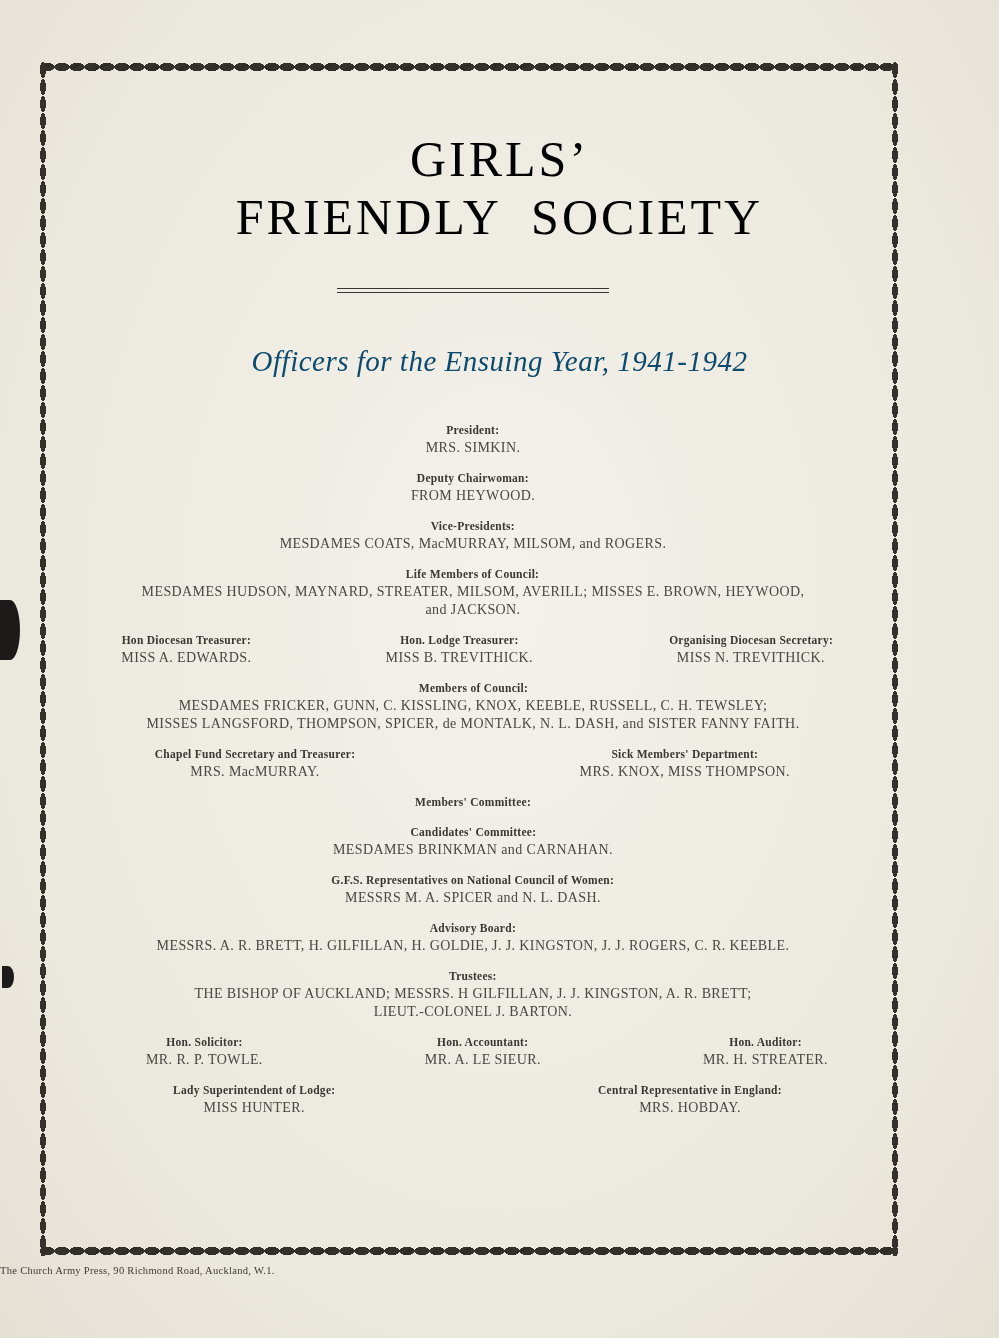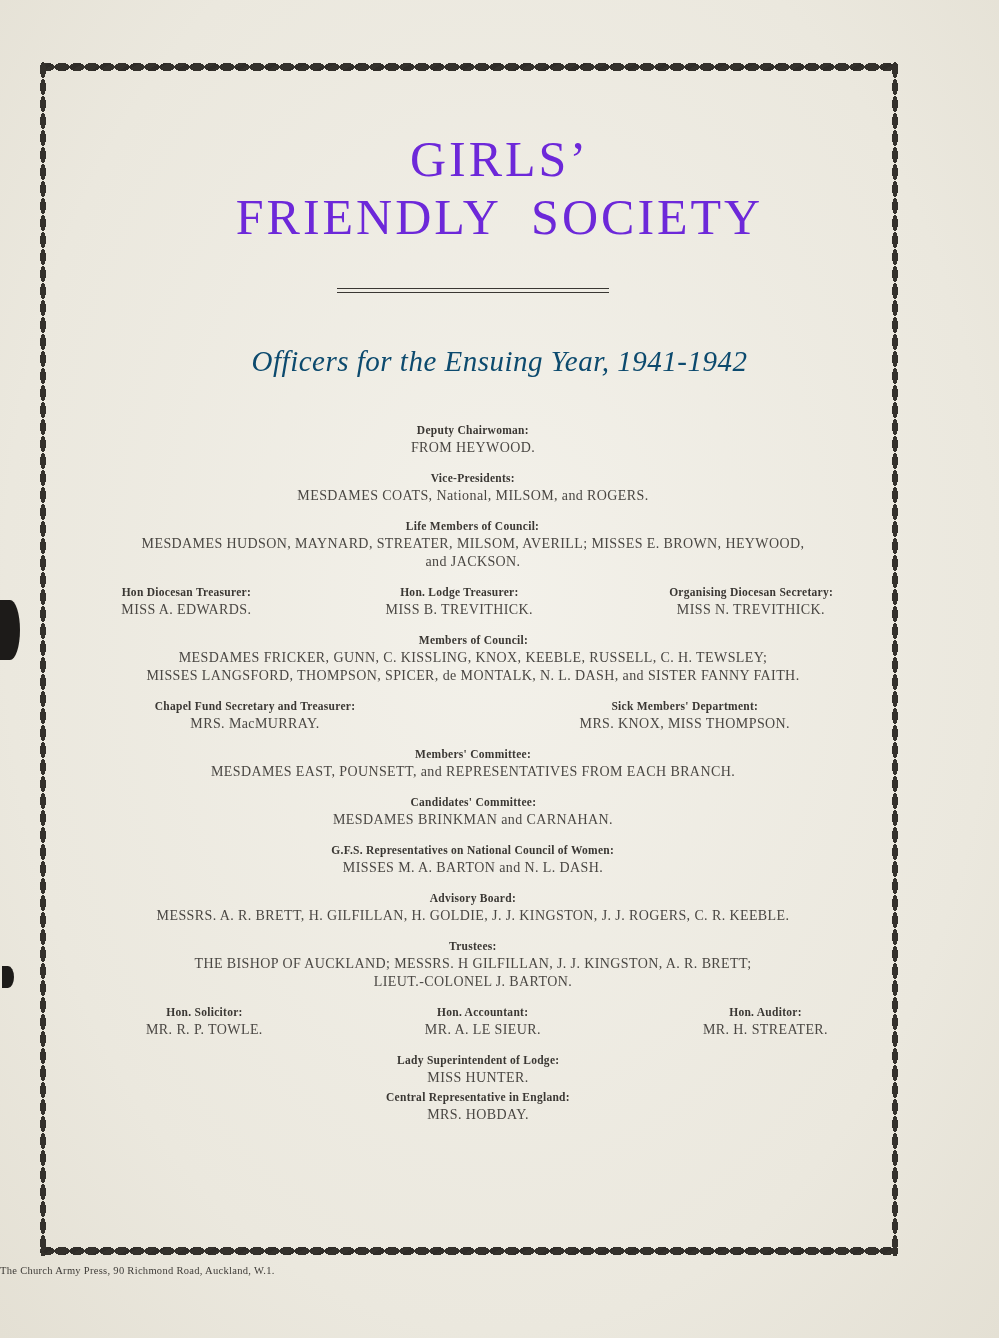--- a/index.html
+++ b/index.html
@@ -31,21 +31,21 @@
     mask-image: radial-gradient(ellipse 3px 8px at 4px 8px, #000 98%, transparent 100%);
     mask-size: 8px 17px;
   }
   .b-top { top: 0; }
   .b-bottom { bottom: 0; }
   .b-left { left: -1px; }
   .b-right { right: -1px; }
 
   .title {
     position: absolute; left: 0; right: 0; top: 130px; text-align: center;
-    font-size: 50px; letter-spacing: 3px; color: #6d28d9; line-height: 58px; font-weight: normal;
+    font-size: 50px; letter-spacing: 3px; color: #000000; line-height: 58px; font-weight: normal;
   }
   .rule {
     position: absolute; left: 337px; width: 272px; height: 0; border-top: 1.5px solid #3a3733;
   }
   .subtitle {
     position: absolute; left: 0; right: 0; top: 345px; text-align: center;
     font-style: italic; font-size: 29px; color: #0c4a6e; letter-spacing: 0.5px;
   }
   .content {
     position: absolute; left: 96px; width: 754px; top: 420px;
@@ -88,29 +88,33 @@
   <div style="white-space:pre;">FRIENDLY  SOCIETY</div>
 </div>
 
 <div class="rule" style="top:288px;"></div>
 <div class="rule" style="top:292px;"></div>
 
 <div class="subtitle">Officers for the Ensuing Year, 1941-1942</div>
 
 <div class="content">
 
+  <div class="section">
+    <span class="label">President:</span>
+    <span class="value">MRS. SIMKIN.</span>
+  </div>
 
   <div class="section">
     <span class="label">Deputy Chairwoman:</span>
     <span class="value">FROM HEYWOOD.</span>
   </div>
 
   <div class="section">
     <span class="label">Vice-Presidents:</span>
-    <span class="value">MESDAMES COATS, National, MILSOM, and ROGERS.</span>
+    <span class="value">MESDAMES COATS, MacMURRAY, MILSOM, and ROGERS.</span>
   </div>
 
   <div class="section" style="margin-left:-40px;margin-right:-40px;">
     <span class="label">Life Members of Council:</span>
     <span class="value">MESDAMES HUDSON, MAYNARD, STREATER, MILSOM, AVERILL; MISSES E. BROWN, HEYWOOD,</span>
     <span class="value">and JACKSON.</span>
   </div>
 
   <div class="row" style="margin-left:20px;margin-right:10px;justify-content:space-between;">
     <div class="col">
@@ -139,31 +143,30 @@
       <span class="value">MRS. MacMURRAY.</span>
     </div>
     <div class="col">
       <span class="label">Sick Members' Department:</span>
       <span class="value">MRS. KNOX, MISS THOMPSON.</span>
     </div>
   </div>
 
   <div class="section">
     <span class="label">Members' Committee:</span>
-    <span class="value">MESDAMES EAST, POUNSETT, and REPRESENTATIVES FROM EACH BRANCH.</span>
   </div>
 
   <div class="section">
     <span class="label">Candidates' Committee:</span>
     <span class="value">MESDAMES BRINKMAN and CARNAHAN.</span>
   </div>
 
   <div class="section">
     <span class="label">G.F.S. Representatives on National Council of Women:</span>
-    <span class="value">MISSES M. A. BARTON and N. L. DASH.</span>
+    <span class="value">MESSRS M. A. SPICER and N. L. DASH.</span>
   </div>
 
   <div class="section" style="margin-left:-40px;margin-right:-40px;">
     <span class="label">Advisory Board:</span>
     <span class="value">MESSRS. A. R. BRETT, H. GILFILLAN, H. GOLDIE, J. J. KINGSTON, J. J. ROGERS, C. R. KEEBLE.</span>
   </div>
 
   <div class="section">
     <span class="label">Trustees:</span>
     <span class="value">THE BISHOP OF AUCKLAND; MESSRS. H GILFILLAN, J. J. KINGSTON, A. R. BRETT;</span>
@@ -179,21 +182,21 @@
     <div class="col">
       <span class="label">Hon. Accountant:</span>
       <span class="value">MR. A. LE SIEUR.</span>
     </div>
     <div class="col">
       <span class="label">Hon. Auditor:</span>
       <span class="value">MR. H. STREATER.</span>
     </div>
   </div>
 
-  <div class="row" style="margin-left:70px;margin-right:60px;flex-direction:column;">
+  <div class="row" style="margin-left:70px;margin-right:60px;">
     <div class="col">
       <span class="label">Lady Superintendent of Lodge:</span>
       <span class="value">MISS HUNTER.</span>
     </div>
     <div class="col">
       <span class="label">Central Representative in England:</span>
       <span class="value">MRS. HOBDAY.</span>
     </div>
   </div>
 

